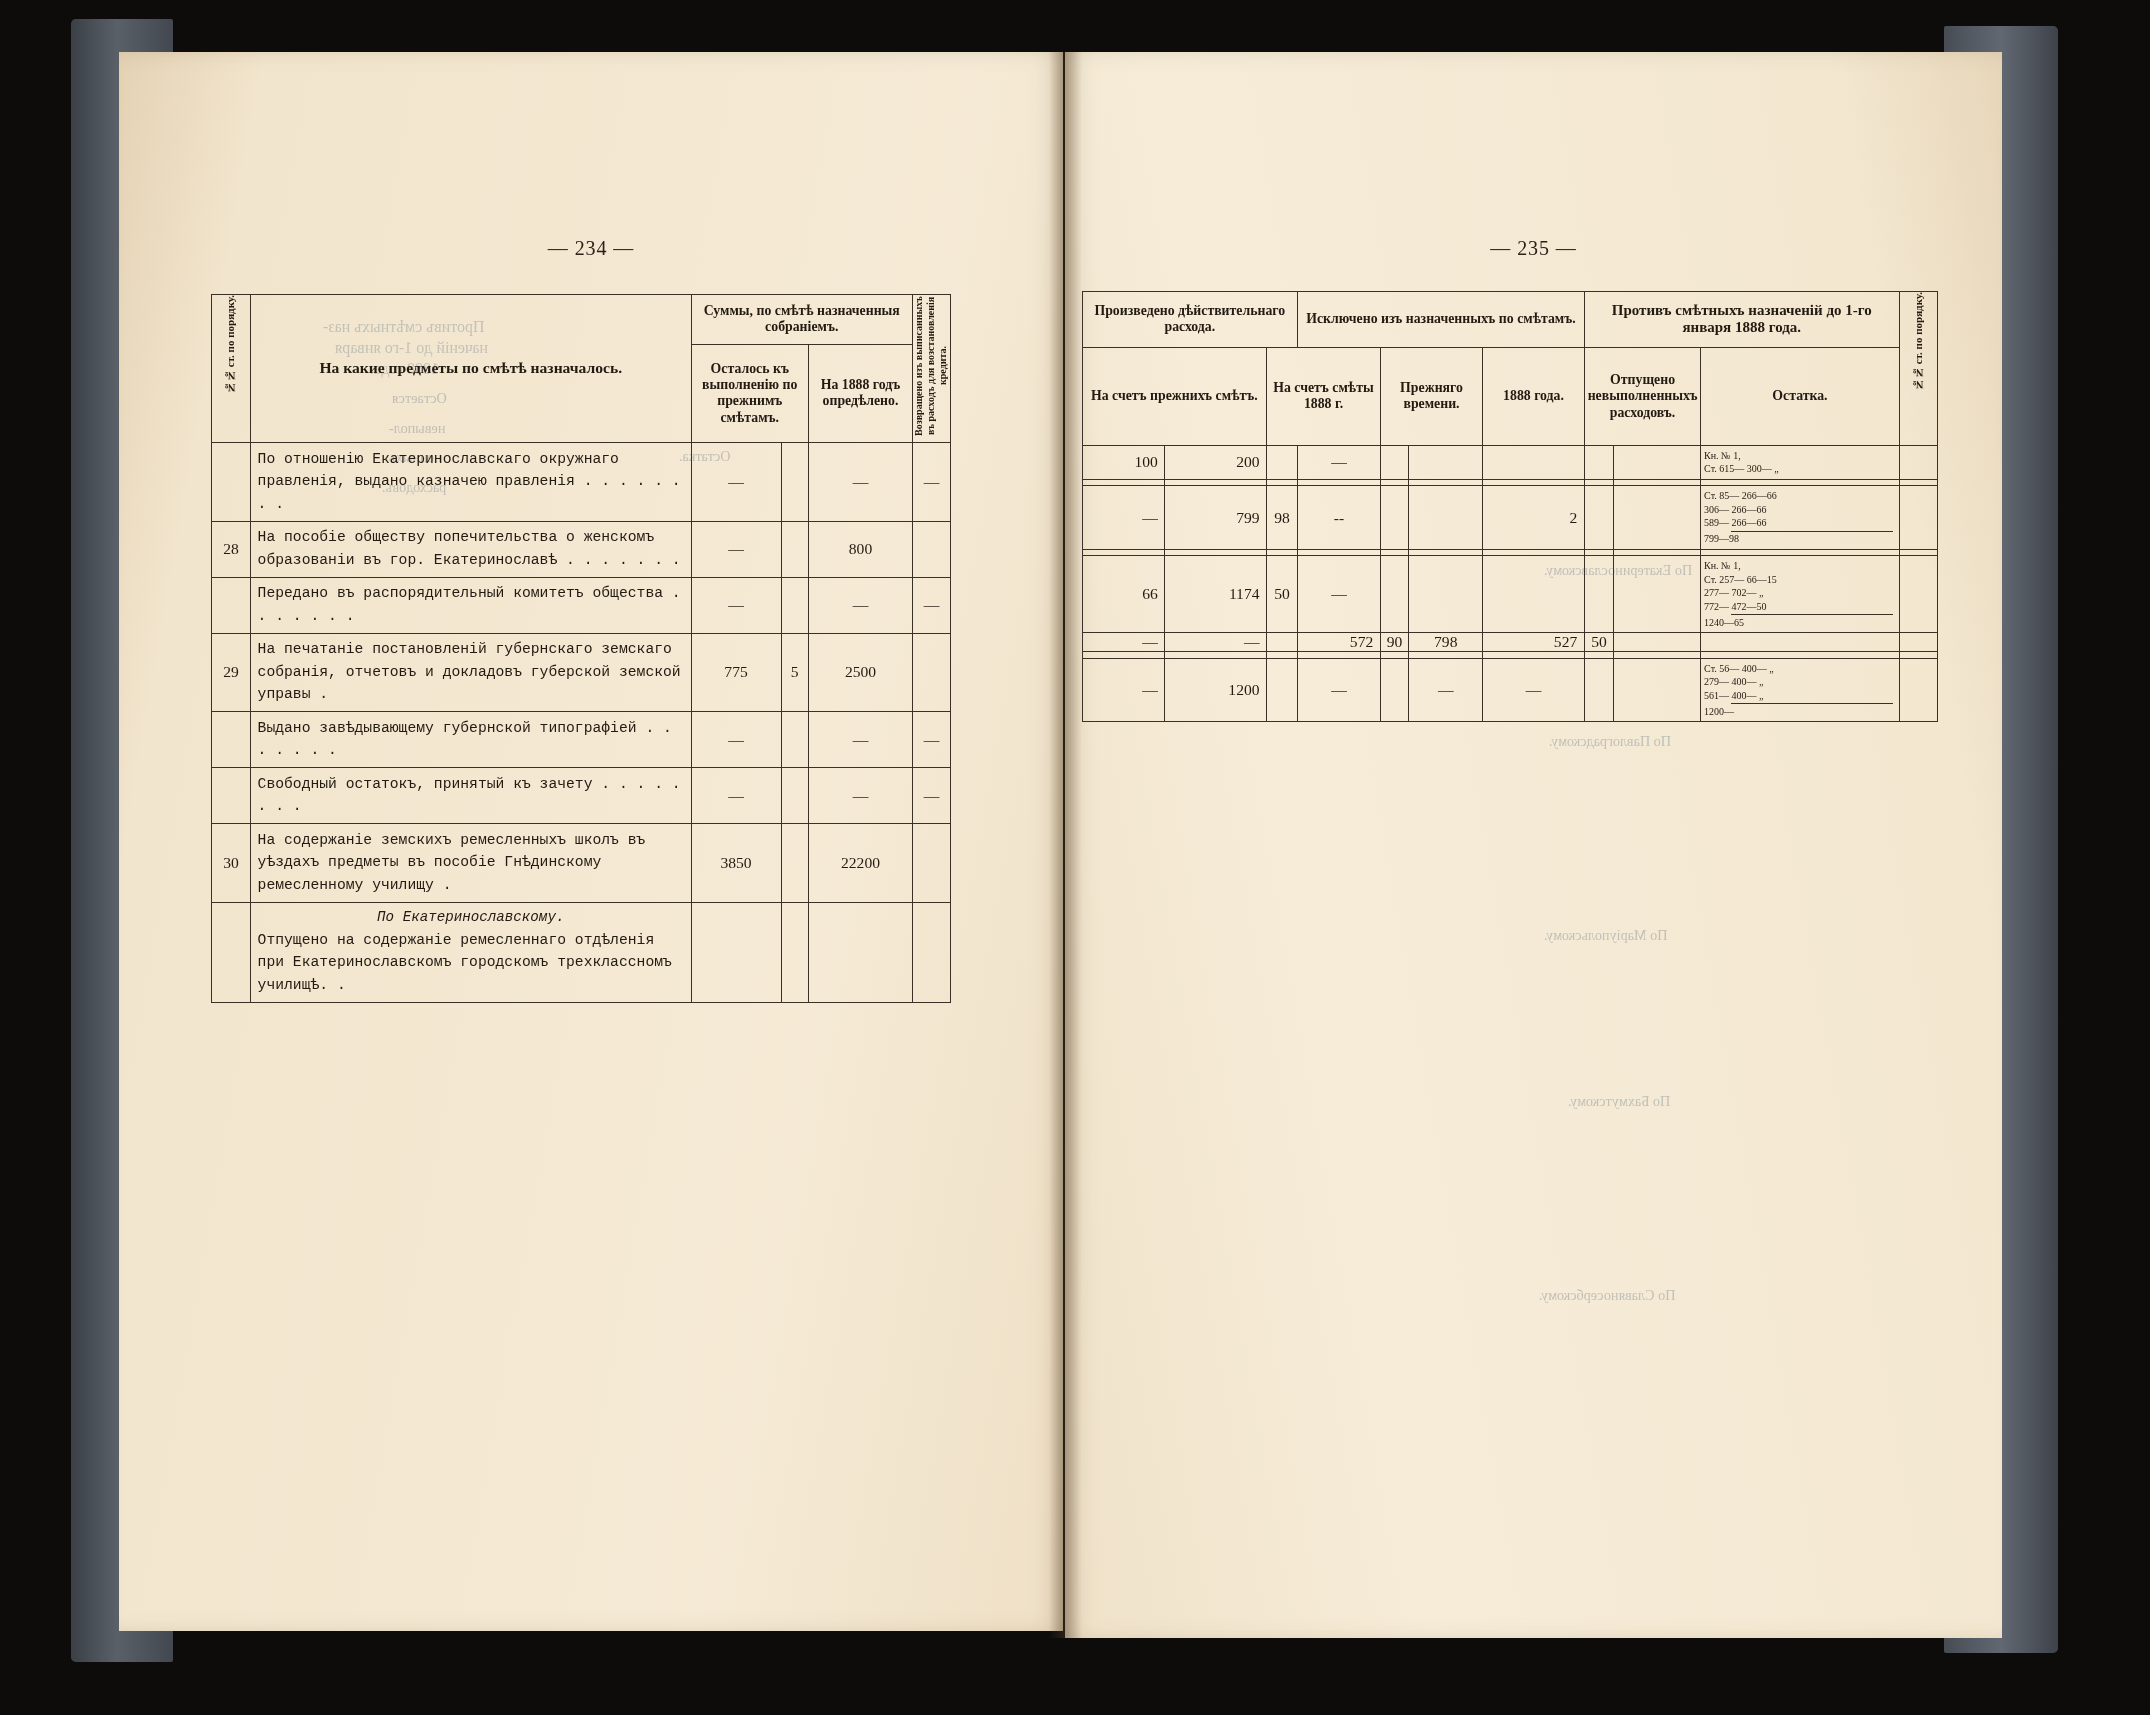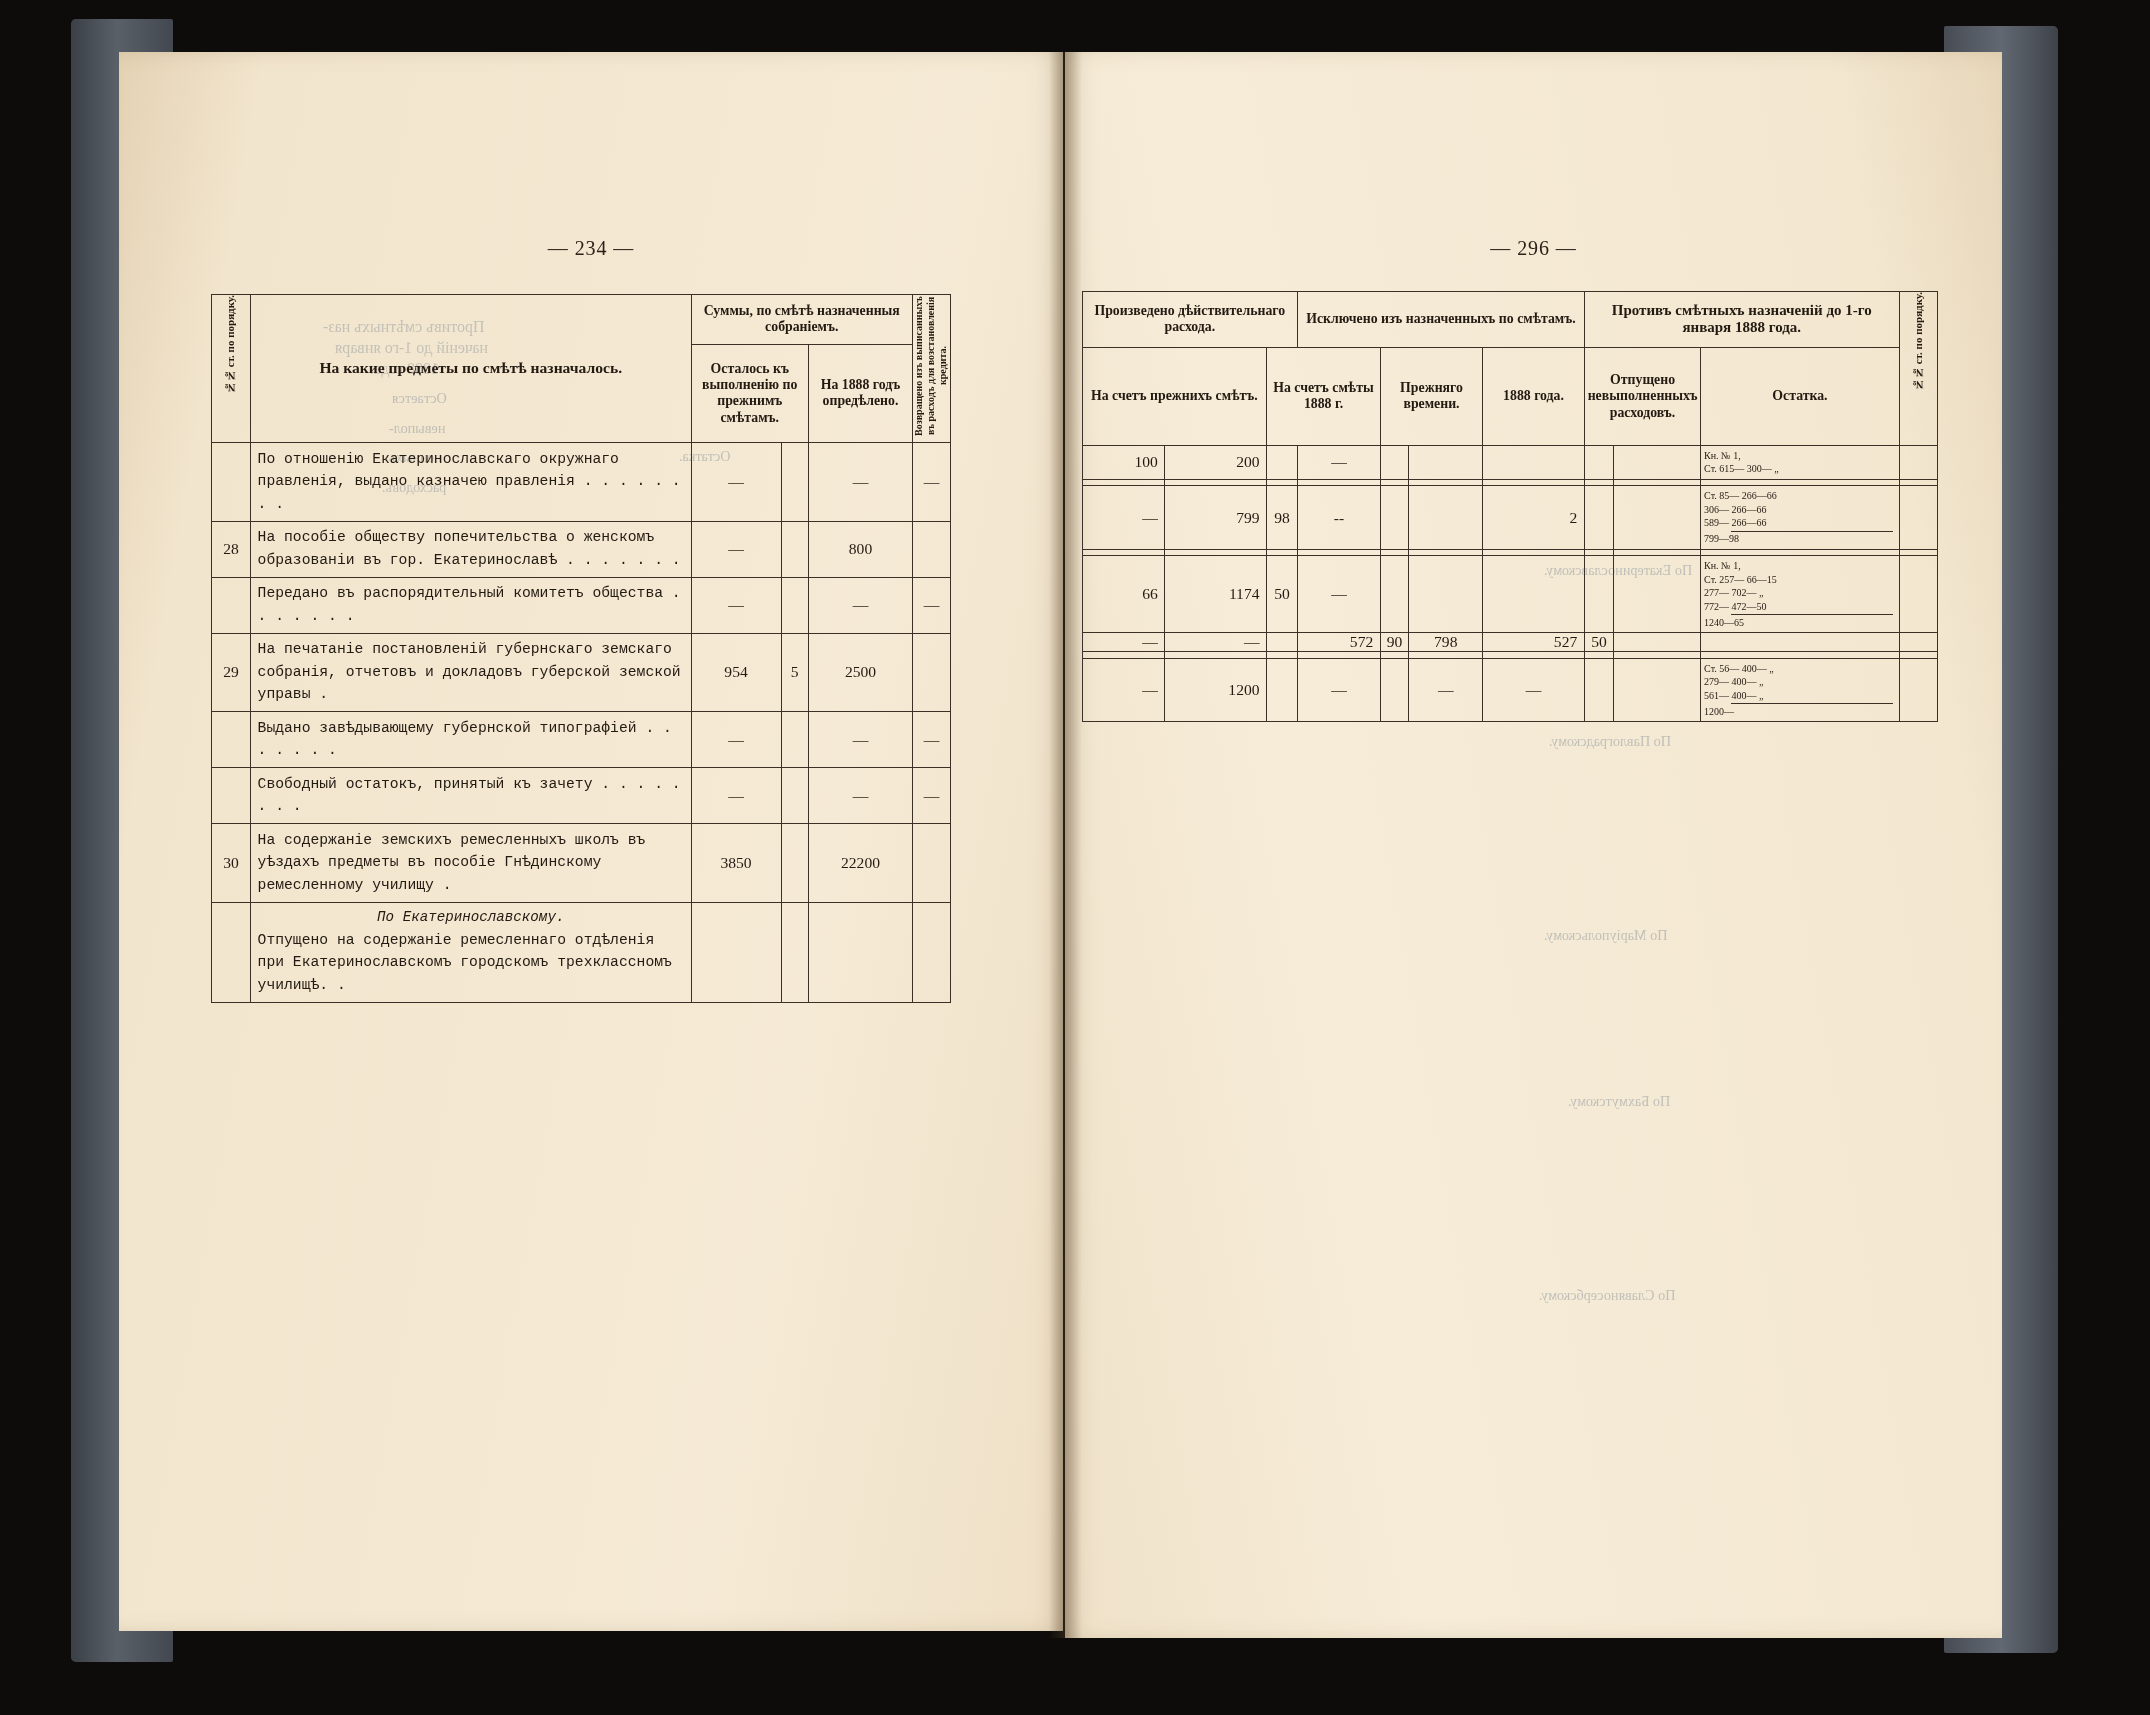--- a/index.html
+++ b/index.html
@@ -145,21 +145,21 @@
             <td class="num"></td>
             <td class="num">—</td>
             <td class="num">—</td>
           </tr>
 
           <tr>
             <td class="num">29</td>
             <td class="body-cell subj">
               <span class="ind">На печатаніе постановленій губернскаго земскаго собранія, отчетовъ и докладовъ губерской земской управы   .</span>
             </td>
-            <td class="num">954</td>
+            <td class="num">775</td>
             <td class="num">5</td>
             <td class="num">2500</td>
             <td class="num"></td>
           </tr>
 
           <tr>
             <td class="num"></td>
             <td class="body-cell subj">
               <span class="ind">Выдано завѣдывающему губернской типографіей   .    .    .    .    .    .    .</span>
             </td>
@@ -200,21 +200,21 @@
             <td class="num"></td>
             <td class="num"></td>
             <td class="num"></td>
             <td class="num"></td>
           </tr>
         </tbody>
       </table>
     </div>
 
     <div class="page" id="page-right">
-      <div class="folio">— 296 —</div>
+      <div class="folio">— 235 —</div>
 
       <div class="ghost" style="left:479px;top:510px;">По Екатеринославскому.</div>
       <div class="ghost" style="left:484px;top:681px;">По Павлоградскому.</div>
       <div class="ghost" style="left:479px;top:875px;">По Маріупольскому.</div>
       <div class="ghost" style="left:503px;top:1041px;">По Бахмутскому.</div>
       <div class="ghost" style="left:474px;top:1235px;">По Славяносербскому.</div>
 
       <table class="tbl" id="tableR">
         <colgroup>
           <col style="width:83px">

